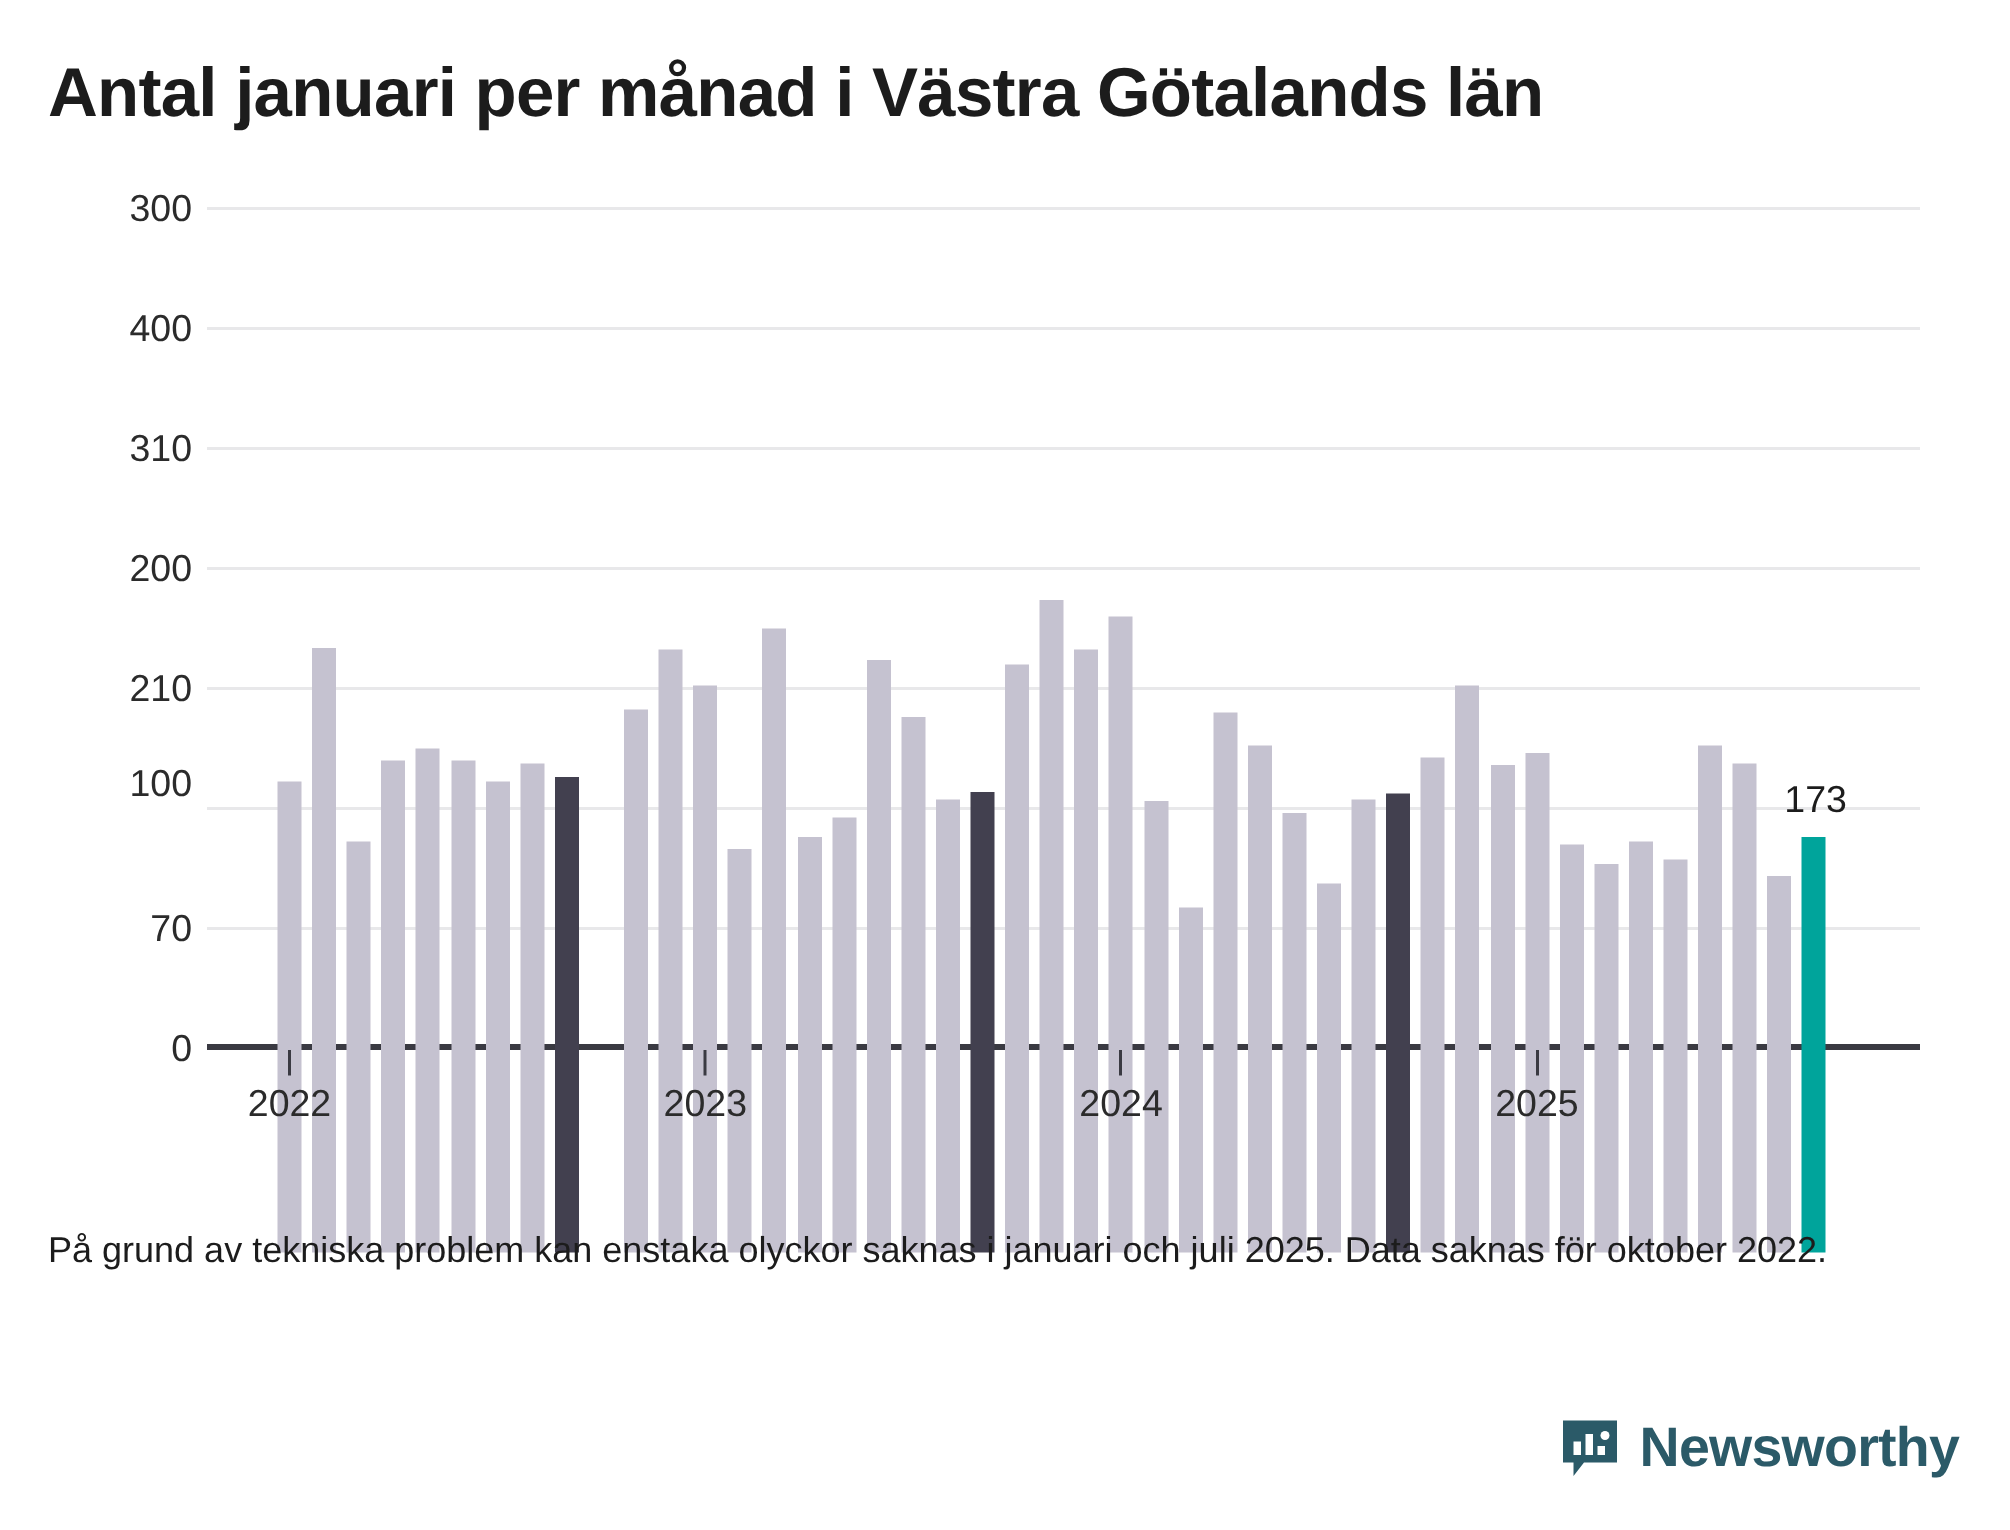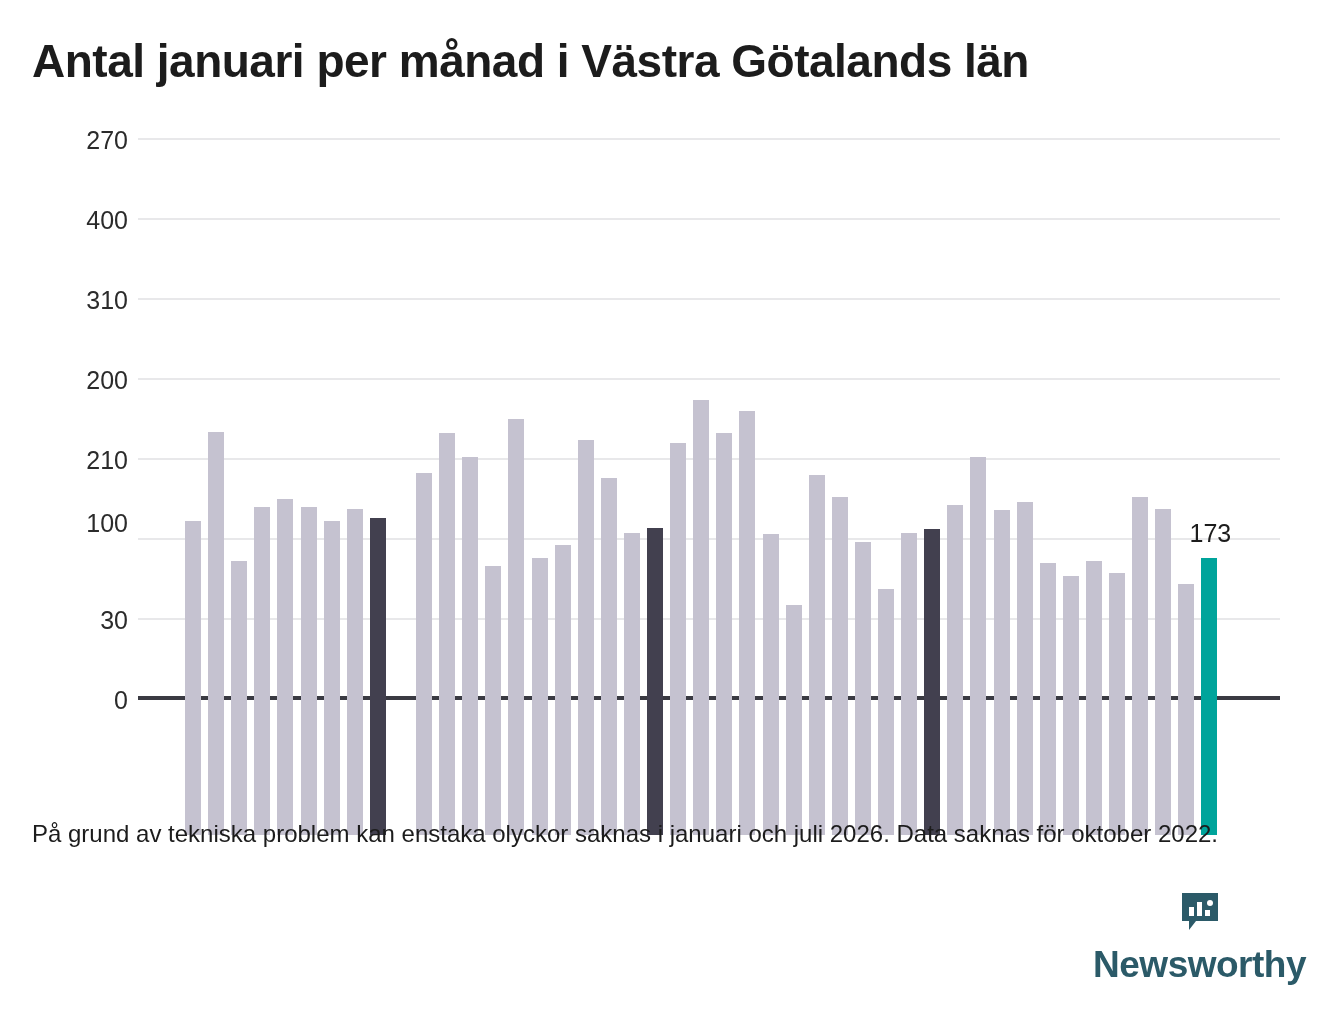--- a/index.html
+++ b/index.html
@@ -132,21 +132,20 @@
   }
 
   
   #brand {
     position: absolute;
     right: 34px;
     bottom: 34px;
     display: flex;
     align-items: center;
     gap: 12px;
-    flex-direction: column;
   }
   #brand-mark {
     width: 42px;
     height: 42px;
     position: relative;
   }
   #brand-name {
     font-size: 37px;
     font-weight: bold;
     color: #2b5a68;
@@ -166,27 +165,27 @@
       <div class="gridline" style="bottom: 160px;"></div>
       <div class="gridline" style="bottom: 240px;"></div>
       <div class="gridline" style="bottom: 320px;"></div>
       <div class="gridline" style="bottom: 400px;"></div>
       <div class="gridline" style="bottom: 480px;"></div>
       <div class="gridline" style="bottom: 560px;"></div>
     </div>
 
   <div id="y-axis">
       <div class="y-tick-label" style="top: 560px;">0</div>
-      <div class="y-tick-label" style="top: 480px;">30</div>
+      <div class="y-tick-label" style="top: 480px;">70</div>
       <div class="y-tick-label" style="top: 383px;">100</div>
       <div class="y-tick-label" style="top: 320px;">210</div>
       <div class="y-tick-label" style="top: 240px; text-align: right;">200</div>
       <div class="y-tick-label" style="top: 160px;">310</div>
       <div class="y-tick-label" style="top: 80px;">400</div>
-      <div class="y-tick-label" style="top: 0px;">270</div>
+      <div class="y-tick-label" style="top: 0px;">300</div>
     </div>
 
   <div id="bars-area">
       <div class="bar normal" title="2022-01: 196" style="height: 313.6px; left: 47px;"></div>
       <div class="bar normal" title="2022-02: 252" style="height: 403.2px; left: 70.1px;"></div>
       <div class="bar normal" title="2022-03: 171" style="height: 273.6px; left: 93.2px;"></div>
       <div class="bar normal" title="2022-04: 205" style="height: 328px; left: 116.3px;"></div>
       <div class="bar normal" title="2022-05: 210" style="height: 336px; left: 139.4px;"></div>
       <div class="bar normal" title="2022-06: 205" style="height: 328px; left: 162.5px;"></div>
       <div class="bar normal" title="2022-07: 196" style="height: 313.6px; left: 185.6px;"></div>
@@ -223,24 +222,34 @@
       <div class="bar normal" title="2025-03: 162" style="height: 259.2px; left: 924.8px;"></div>
       <div class="bar normal" title="2025-04: 171" style="height: 273.6px; left: 947.9px;"></div>
       <div class="bar normal" title="2025-05: 164" style="height: 262.4px; left: 971px;"></div>
       <div class="bar normal" title="2025-06: 211" style="height: 337.6px; left: 994.1px;"></div>
       <div class="bar normal" title="2025-07: 204" style="height: 326.4px; left: 1017.2px;"></div>
       <div class="bar normal" title="2025-08: 157" style="height: 251.2px; left: 1040.3px;"></div>
       <div class="bar highlight-accent" title="2025-09: 173" style="height: 276.8px; left: 1063.4px;"></div>
       <div class="bar-value-label" style="left: 1072.4px; bottom: 286.8px;">173</div>
     </div>
 
+  <div id="x-axis">
+      <div class="x-tick" style="left: 54px;"></div>
+      <div class="x-tick-label" style="left: 55px;">2022</div>
+      <div class="x-tick" style="left: 331.2px;"></div>
+      <div class="x-tick-label" style="left: 332.2px;">2023</div>
+      <div class="x-tick" style="left: 608.4px;"></div>
+      <div class="x-tick-label" style="left: 609.4px;">2024</div>
+      <div class="x-tick" style="left: 885.6px;"></div>
+      <div class="x-tick-label" style="left: 886.6px;">2025</div>
+    </div>
 
 </div>
 
-<div id="footnote">På grund av tekniska problem kan enstaka olyckor saknas i januari och juli 2026. Data saknas för oktober 2022.</div>
+<div id="footnote">På grund av tekniska problem kan enstaka olyckor saknas i januari och juli 2025. Data saknas för oktober 2022.</div>
 
 <div id="brand">
   <span id="brand-mark">
     <svg width="42" height="42" viewBox="0 0 42 42" aria-hidden="true">
       <path d="M3 3 H39 V31 H17 L10 40 V31 H3 Z" fill="#2b5a68"></path>
       <rect x="10" y="17" width="5" height="9" fill="#ffffff"></rect>
       <rect x="18" y="12" width="5" height="14" fill="#ffffff"></rect>
       <rect x="26" y="20" width="5" height="6" fill="#ffffff"></rect>
       <circle cx="31" cy="13" r="3" fill="#ffffff"></circle>
     </svg>

